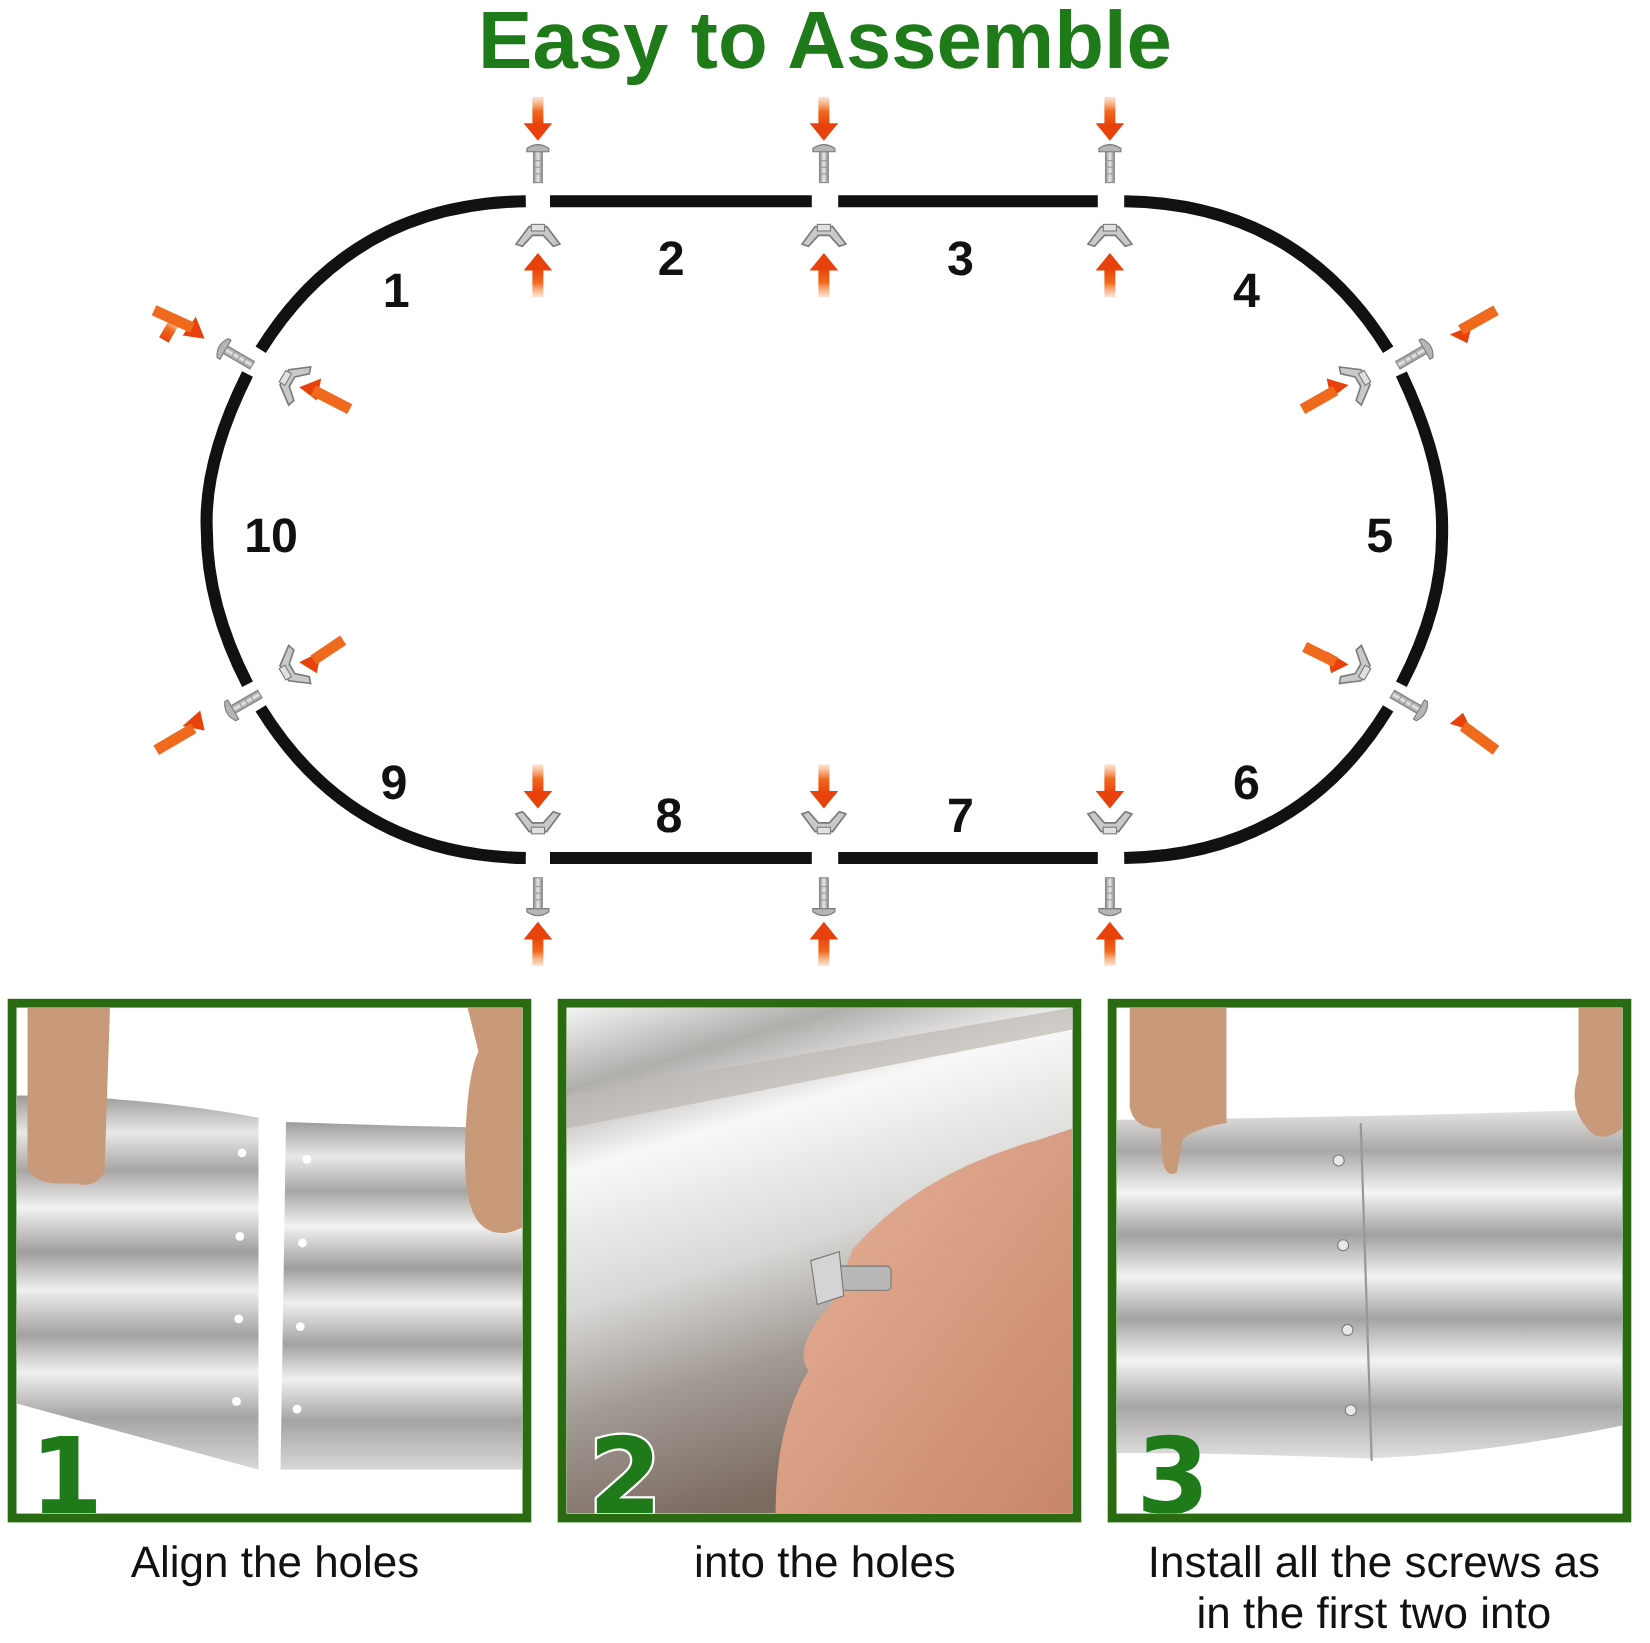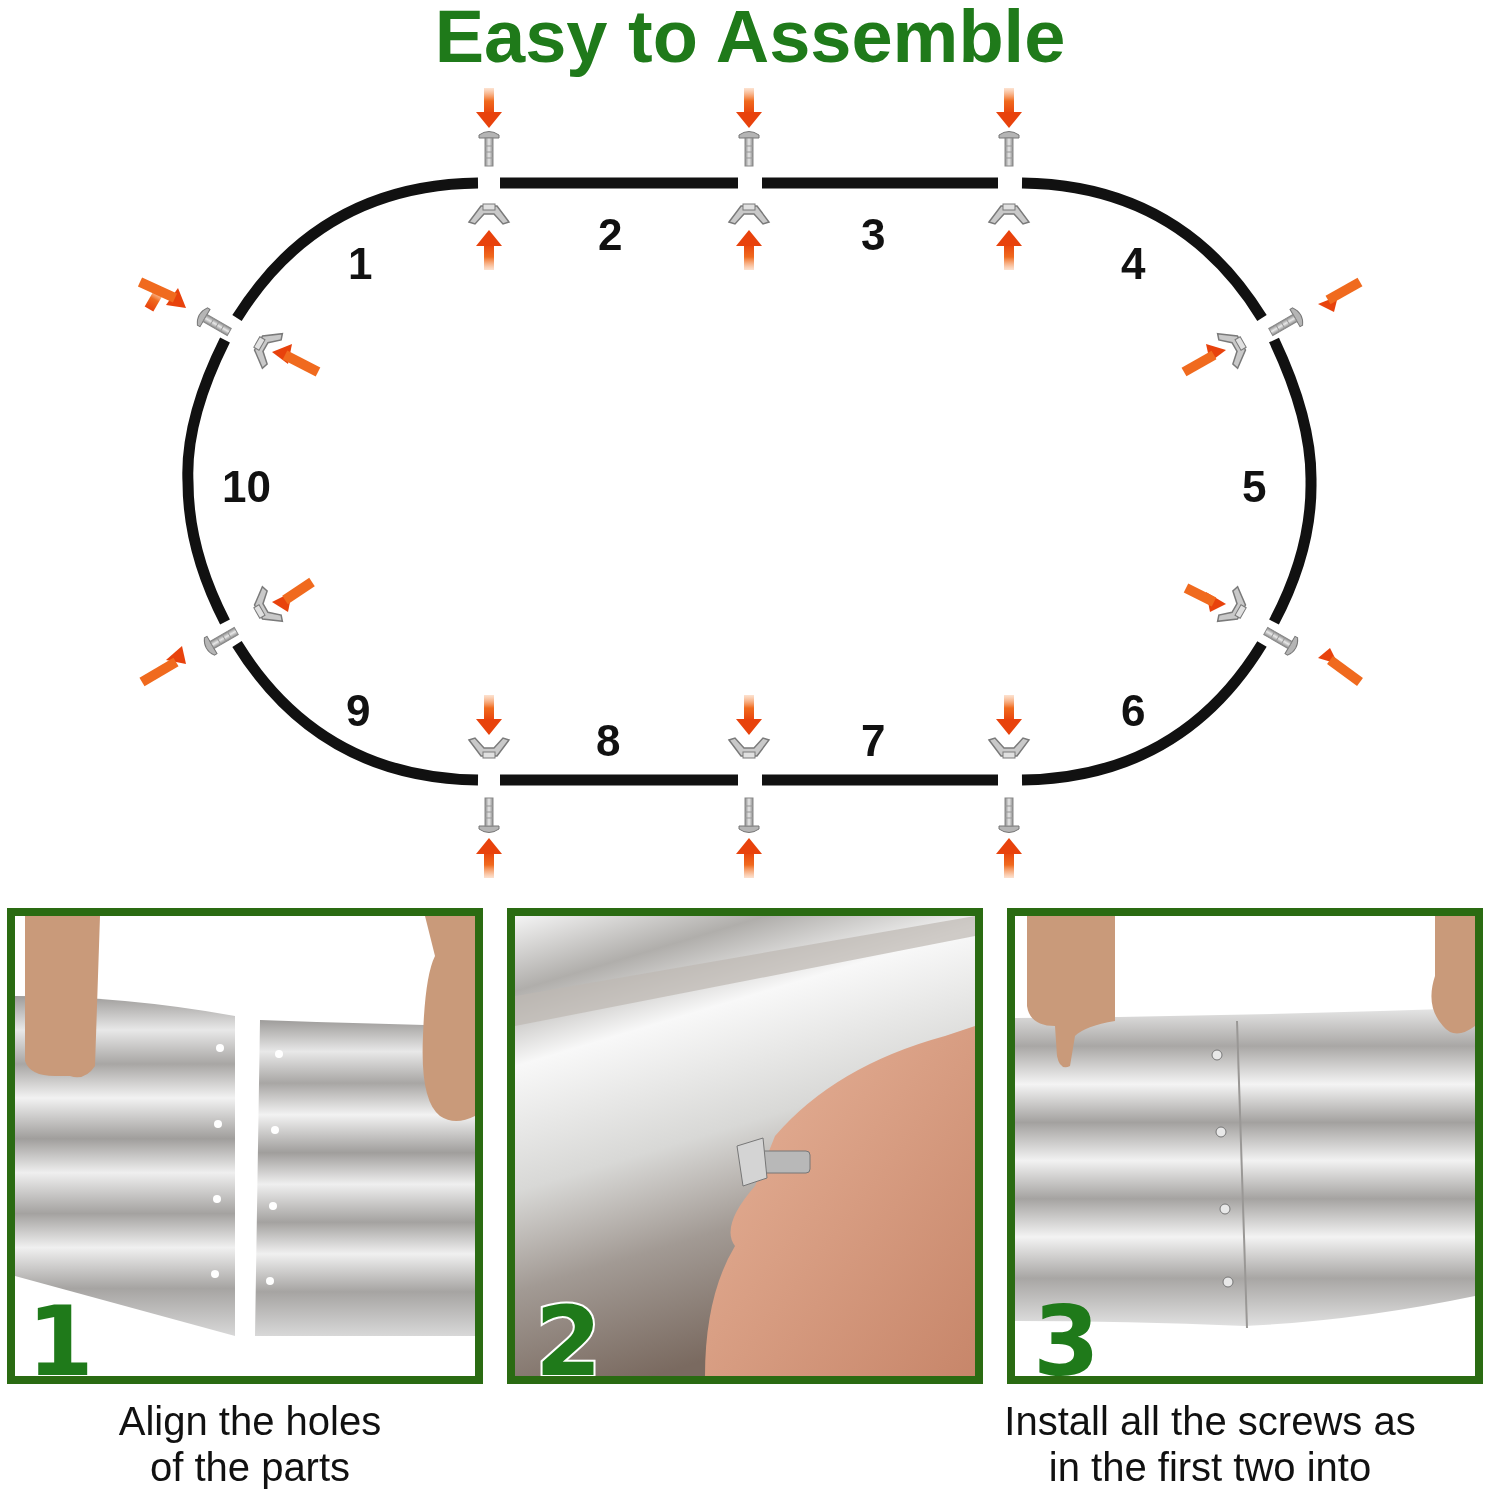--- a/index.html
+++ b/index.html
@@ -290,20 +290,20 @@
         <circle cx="213" cy="366" r="5"></circle>
     </g>
     <path d="M12,0 L100,0 L100,105 Q70,110 60,120 L55,150 Q45,155 42,140 L40,110 Q15,110 12,90 Z" fill="#c99a7a"></path>
     <path d="M420,0 L460,0 L460,110 Q440,125 428,110 Q410,90 420,60 Z" fill="#c99a7a"></path>
   </svg>
   <div class="step-num" style="left:18px; top:378px;">3</div>
 </div>
 
 <div class="caption" style="left:5px;">
   <span class="cap-line">Align the holes</span>
-  <span class="cap-line">of the parts</span>
 </div>
 <div class="caption" style="left:505px;">
-</div>
-<div class="caption" style="left:965px;">
+  <span class="cap-line">into the holes</span>
+</div>
+<div class="caption" style="left:1004px;">
   <span class="cap-line">Install all the screws as</span>
   <span class="cap-line">in the first two into</span>
 </div>
 
 </body></html>

